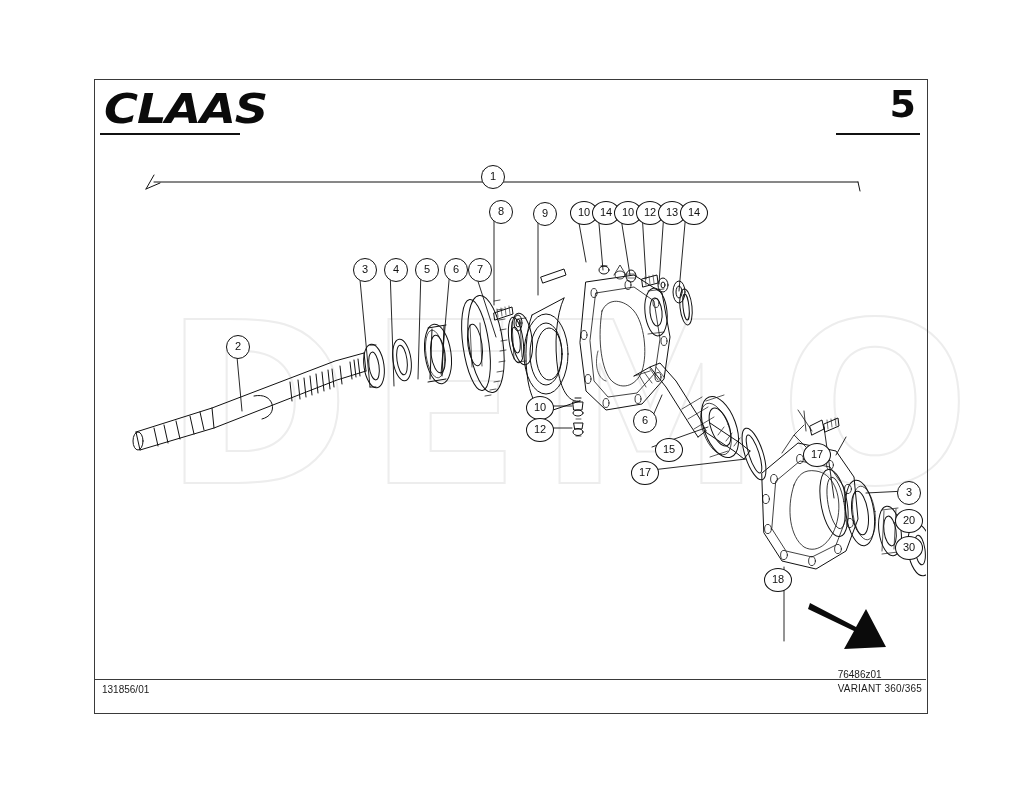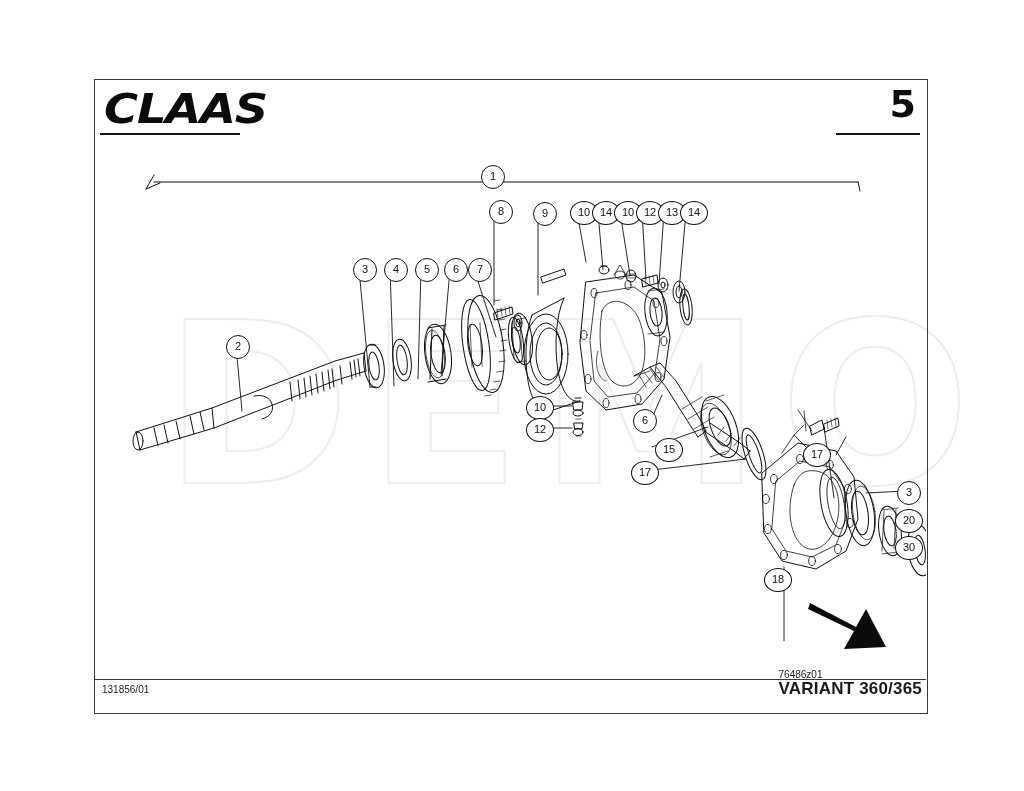--- a/index.html
+++ b/index.html
@@ -16,21 +16,21 @@
         letter-spacing:-1px;color:#0b0b0b;font-family:"DejaVu Sans",sans-serif;
         transform:scaleX(1.16);transform-origin:left top;}
   #pageno{position:absolute;left:856px;top:82px;width:60px;text-align:right;font-size:38px;
           font-weight:bold;color:#0b0b0b;font-family:"DejaVu Sans",sans-serif;}
 
   
   #footer-rule{position:absolute;left:94px;top:679px;width:832px;height:1px;background:#3a3a3a;}
   #footer-left{position:absolute;left:102px;top:684px;font-size:10px;color:#1a1a1a;}
   #footer-right{position:absolute;right:102px;top:668px;font-size:10px;color:#1a1a1a;line-height:14px;}
   #footer-right .fig{font-size:10px;}
-  #footer-right .variant{font-size:17px;font-weight:bold;letter-spacing:.2px;}
+  #footer-right .variant{font-size:10px;font-weight:normal;letter-spacing:.2px;}
 
   
   #watermark{position:absolute;left:120px;top:276px;width:800px;height:270px;
              font-size:224px;font-weight:bold;line-height:260px;color:transparent;
              -webkit-text-stroke:2px #ededed;letter-spacing:18px;
              font-family:"DejaVu Sans",sans-serif;pointer-events:none;user-select:none;margin-left:44px;}
 
   
   #draw{position:absolute;left:94px;top:79px;width:832px;height:633px;}
   #draw svg{display:block;}

